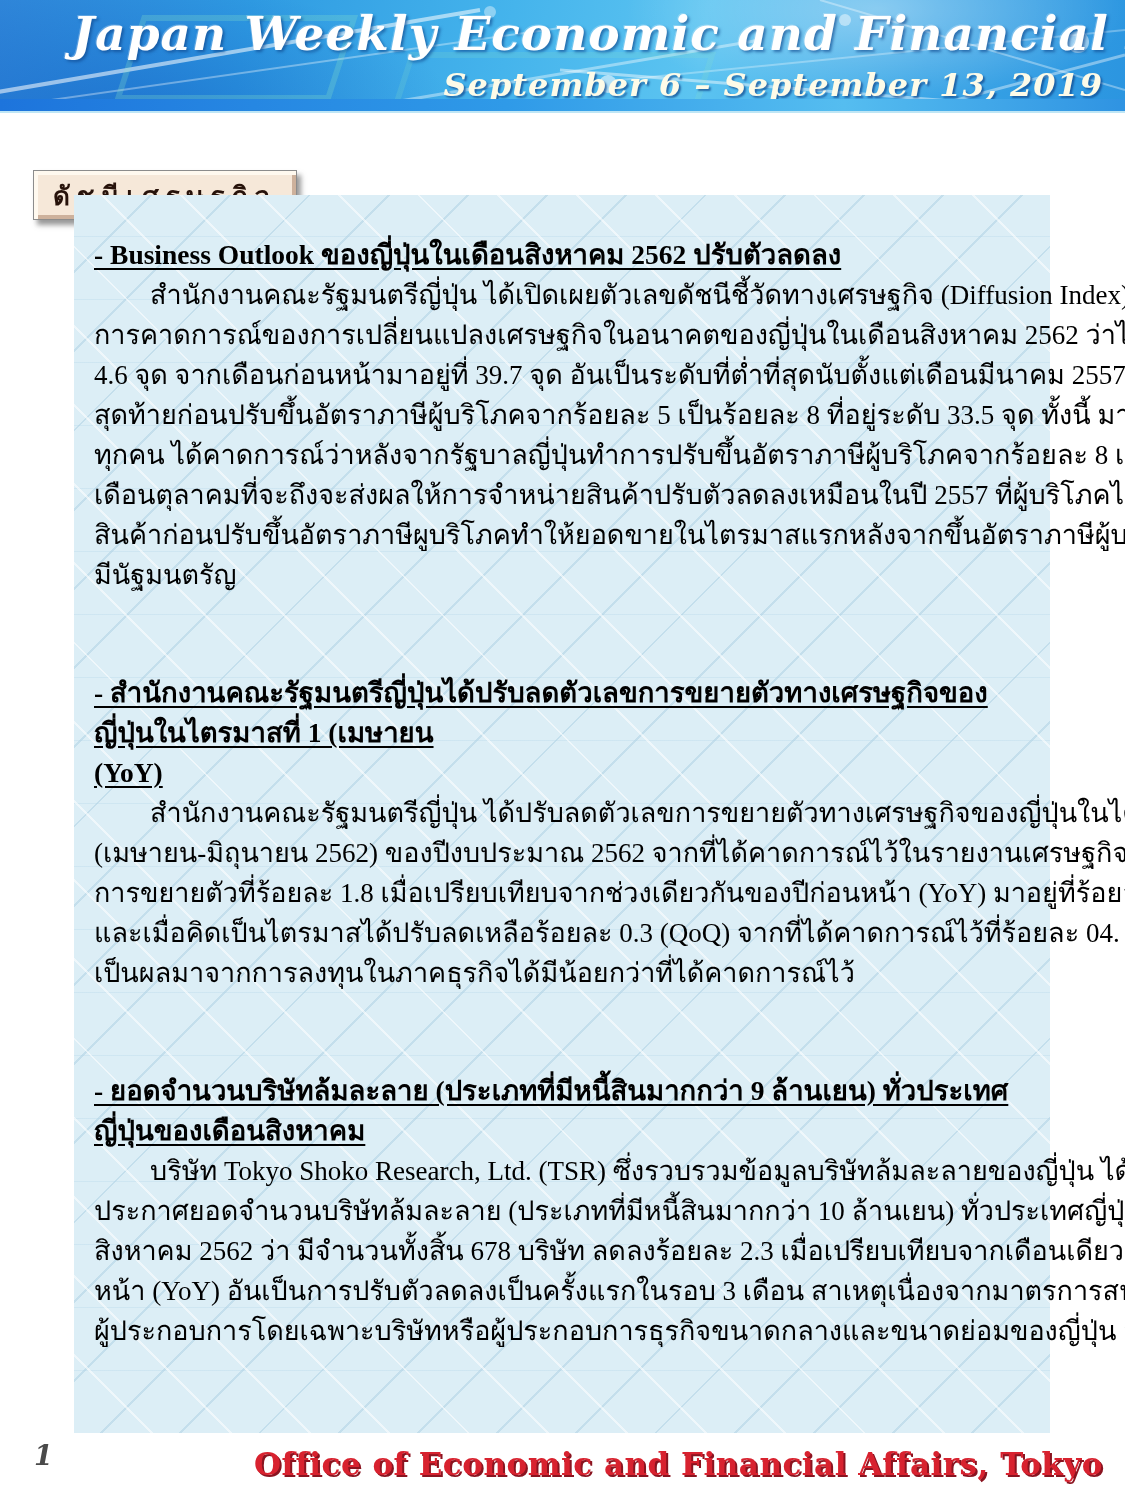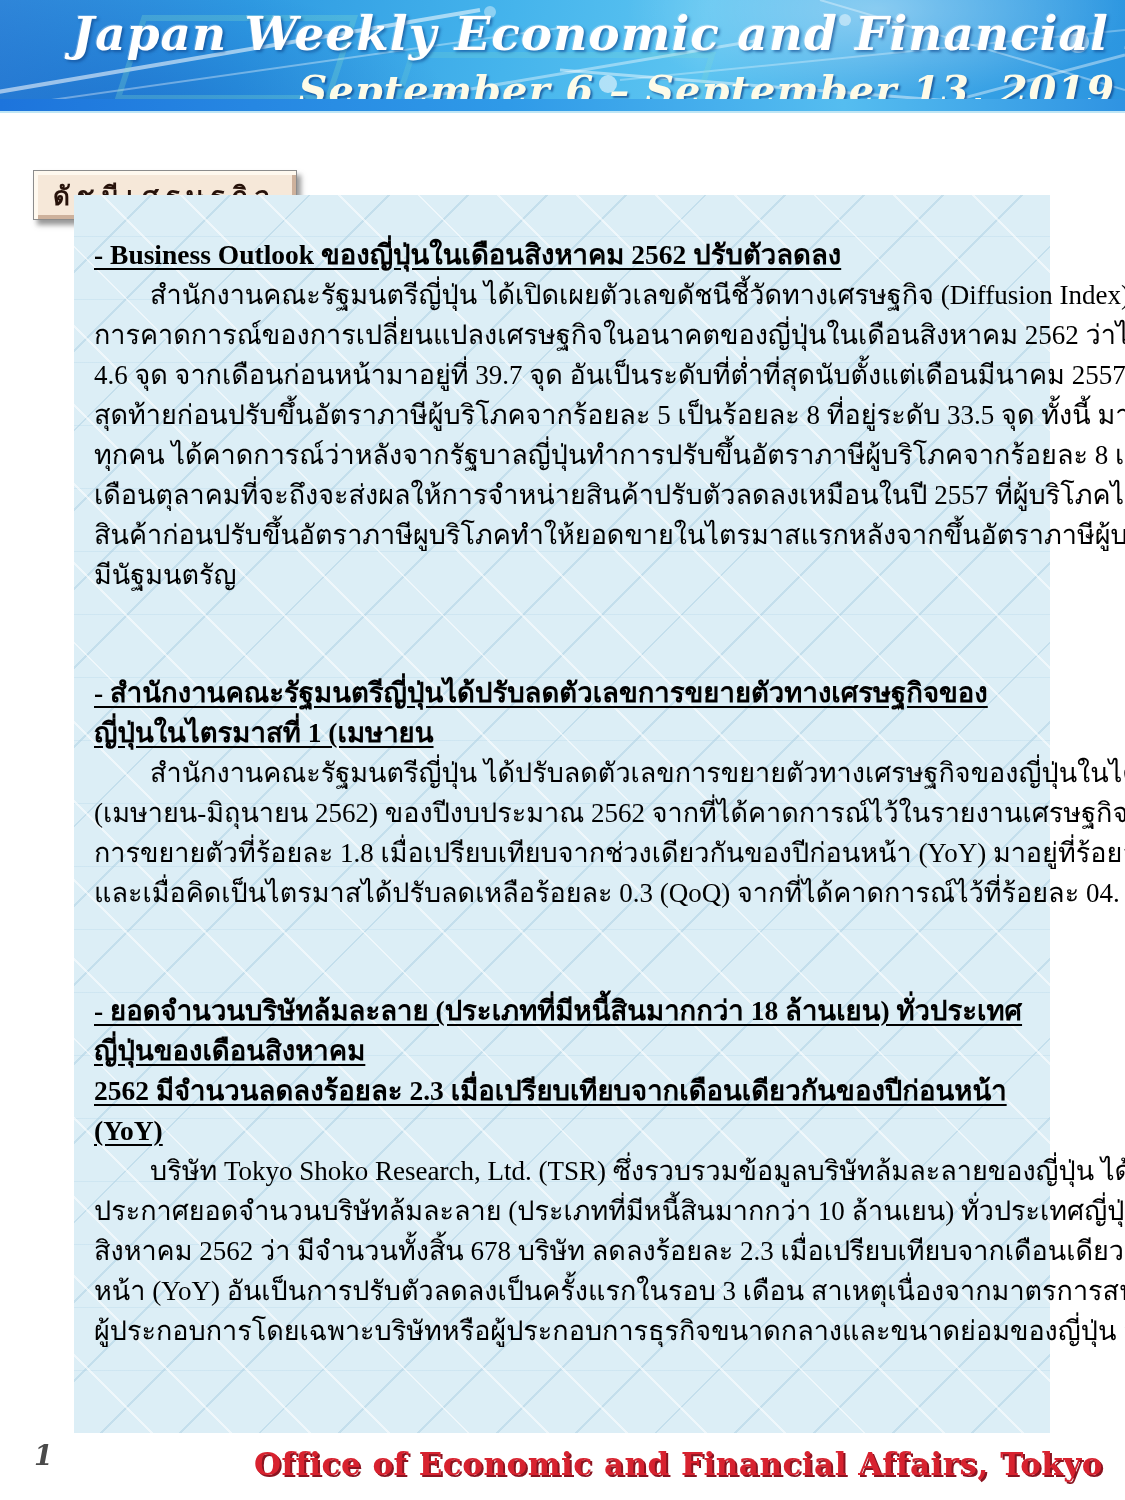--- a/index.html
+++ b/index.html
@@ -23,23 +23,23 @@
     background:linear-gradient(90deg,#1d74dc,#2f9ae8 45%,#55bdf0 75%,#2f93e2);
     border-bottom:2px solid #bfe6f5;
   }
   .banner-title{
     position:absolute;left:72px;top:6px;width:1040px;
     font-family:"DejaVu Serif", serif;font-style:italic;font-weight:bold;
     font-size:47px;color:#ffffff;letter-spacing:1px;white-space:nowrap;
     text-shadow:2px 2px 3px rgba(15,70,140,.65), -1px -1px 0 rgba(255,255,255,.25);
   }
   .banner-date{
-    position:absolute;right:10px;top:66px;
+    position:absolute;right:22px;top:66px;
     font-family:"DejaVu Serif", serif;font-style:italic;font-weight:bold;
-    font-size:40px;color:#fdfbe8;letter-spacing:1px;
+    font-size:32px;color:#fdfbe8;letter-spacing:1px;
     text-shadow:2px 2px 2px rgba(15,70,140,.7);
     margin-left:20px;
   }
 
   
   .tab-button{
     position:absolute;left:33px;top:170px;width:264px;height:50px;
     background:#f6e8d9;
     border:1px solid #8c8c8c;
     box-shadow:inset 4px 4px 0 #fff9ef, inset -4px -4px 0 #cdb19c, 4px 5px 5px rgba(70,70,70,.55);
@@ -126,30 +126,31 @@
           <div class="pline">การคาดการณ์ของการเปลี่ยนแปลงเศรษฐกิจในอนาคตของญี่ปุ่นในเดือนสิงหาคม 2562 ว่าได้ปรับตัวลดลง</div>
           <div class="pline">4.6 จุด จากเดือนก่อนหน้ามาอยู่ที่ 39.7 จุด อันเป็นระดับที่ต่ำที่สุดนับตั้งแต่เดือนมีนาคม 2557 อันเป็นเดือน</div>
           <div class="pline">สุดท้ายก่อนปรับขึ้นอัตราภาษีผู้บริโภคจากร้อยละ 5 เป็นร้อยละ 8 ที่อยู่ระดับ 33.5 จุด ทั้งนี้ มาจากสาเหตุที่</div>
           <div class="pline">ทุกคน ได้คาดการณ์ว่าหลังจากรัฐบาลญี่ปุ่นทำการปรับขึ้นอัตราภาษีผู้บริโภคจากร้อยละ 8 เป็นร้อยละ 10 ใน</div>
           <div class="pline">เดือนตุลาคมที่จะถึงจะส่งผลให้การจำหน่ายสินค้าปรับตัวลดลงเหมือนในปี 2557 ที่ผู้บริโภคได้เร่งทำการซื้อ</div>
           <div class="pline">สินค้าก่อนปรับขึ้นอัตราภาษีผูบริโภคทำให้ยอดขายในไตรมาสแรกหลังจากขึ้นอัตราภาษีผู้บริโภคลดลงอย่าง</div>
           <div class="pline">มีนัฐมนตรัญ</div>
         </div>
         <div class="heading">
           <div class="hline">- สำนักงานคณะรัฐมนตรีญี่ปุ่นได้ปรับลดตัวเลขการขยายตัวทางเศรษฐกิจของญี่ปุ่นในไตรมาสที่ 1 (เมษายน</div>
+          <div class="hline">(YoY)</div>
         </div>
         <div class="para">
           <div class="pline first">สำนักงานคณะรัฐมนตรีญี่ปุ่น ได้ปรับลดตัวเลขการขยายตัวทางเศรษฐกิจของญี่ปุ่นในไตรมาสที่ 1</div>
           <div class="pline">(เมษายน-มิถุนายน 2562) ของปีงบประมาณ 2562 จากที่ได้คาดการณ์ไว้ในรายงานเศรษฐกิจเบื้องต้นว่าจะมี</div>
           <div class="pline">การขยายตัวที่ร้อยละ 1.8 เมื่อเปรียบเทียบจากช่วงเดียวกันของปีก่อนหน้า (YoY) มาอยู่ที่ร้อยละ 1.3 (YoY)</div>
           <div class="pline">และเมื่อคิดเป็นไตรมาสได้ปรับลดเหลือร้อยละ 0.3 (QoQ) จากที่ได้คาดการณ์ไว้ที่ร้อยละ 04. (QoQ) ทั้งนี้</div>
+          <div class="pline">เป็นผลมาจากการลงทุนในภาคธุรกิจได้มีน้อยกว่าที่ได้คาดการณ์ไว้</div>
         </div>
         <div class="heading">
-          <div class="hline">- ยอดจำนวนบริษัทล้มละลาย (ประเภทที่มีหนี้สินมากกว่า 18 ล้านเยน) ทั่วประเทศญี่ปุ่นของเดือนสิงหาคม</div>
-          <div class="hline">2562 มีจำนวนลดลงร้อยละ 2.3 เมื่อเปรียบเทียบจากเดือนเดียวกันของปีก่อนหน้า (YoY)</div>
+          <div class="hline">- ยอดจำนวนบริษัทล้มละลาย (ประเภทที่มีหนี้สินมากกว่า 9 ล้านเยน) ทั่วประเทศญี่ปุ่นของเดือนสิงหาคม</div>
         </div>
         <div class="para">
           <div class="pline first">บริษัท Tokyo Shoko Research, Ltd. (TSR) ซึ่งรวบรวมข้อมูลบริษัทล้มละลายของญี่ปุ่น ได้ออกมา</div>
           <div class="pline">ประกาศยอดจำนวนบริษัทล้มละลาย (ประเภทที่มีหนี้สินมากกว่า 10 ล้านเยน) ทั่วประเทศญี่ปุ่นของเดือน</div>
           <div class="pline">สิงหาคม 2562 ว่า มีจำนวนทั้งสิ้น 678 บริษัท ลดลงร้อยละ 2.3 เมื่อเปรียบเทียบจากเดือนเดียวกันของปีก่อน</div>
           <div class="pline">หน้า (YoY) อันเป็นการปรับตัวลดลงเป็นครั้งแรกในรอบ 3 เดือน สาเหตุเนื่องจากมาตรการสนับสนุน</div>
           <div class="pline">ผู้ประกอบการโดยเฉพาะบริษัทหรือผู้ประกอบการธุรกิจขนาดกลางและขนาดย่อมของญี่ปุ่น ส่งผลต่อ</div>
         </div>
       </div>
   </main>

